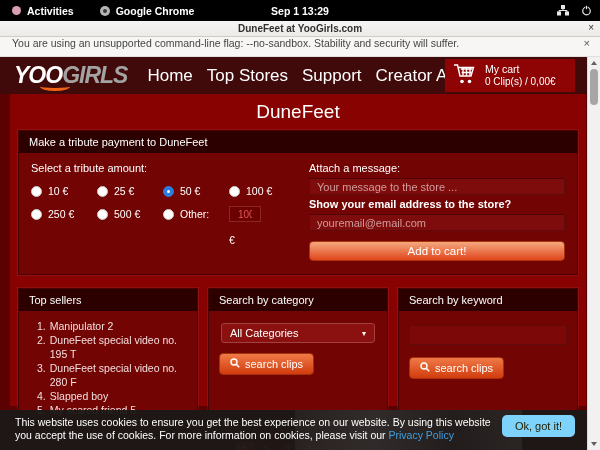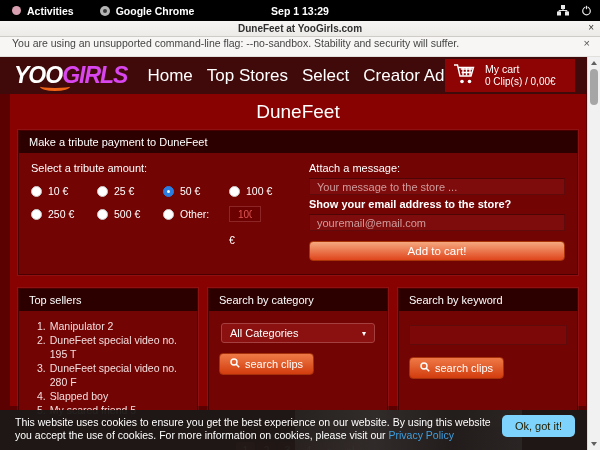--- a/index.html
+++ b/index.html
@@ -41,21 +41,21 @@
   .tri-up { width:0; height:0; border-left:3px solid transparent; border-right:3px solid transparent; border-bottom:4px solid #606060; }
   .tri-down { width:0; height:0; border-left:3px solid transparent; border-right:3px solid transparent; border-top:4px solid #606060; }
   .sb-thumb { position:absolute; left:2px; width:8px; top:12px; height:36px; background:#a6a6a6; border-radius:4px; }
 
   .page { position:absolute; top:0; left:0; right:13px; bottom:0; background:#5c0101; overflow:hidden; }
 
   
   .site-header { position:relative; height:37px; background:#400a0a; display:flex; align-items:center; }
   .logo { position:relative; margin-left:14px; font-size:23px; font-weight:900; font-style:italic; letter-spacing:-1px; line-height:1; white-space:nowrap; }
   .logo-yoo { color:#fff; }
-  .logo-girls { color:#d946ef; }
+  .logo-girls { color:#a3a3a3; }
   .logo-smile { position:absolute; left:26px; bottom:-4px; width:30px; height:9px;
     border-bottom:3px solid #f06418; border-radius:0 0 55% 55%; }
   .nav { display:flex; gap:14px; margin-left:20px; font-size:17px; color:#fff; }
   .nav-item { cursor:pointer; }
   .cart-box { position:absolute; right:12px; top:2px; width:130px; height:33px; background:#8e0404;
     display:flex; align-items:center; gap:8px; padding:0 8px; color:#fff; }
   .cart-texts { display:flex; flex-direction:column; line-height:1.25; }
   .cart-title { font-size:10.5px; }
   .cart-sub { font-size:10px; }
 
@@ -170,21 +170,21 @@
     <div class="page">
 
       <div class="site-header">
         <div class="logo">
           <span class="logo-yoo">YOO</span><span class="logo-girls">GIRLS</span>
           <span class="logo-smile"></span>
         </div>
         <div class="nav">
           <span class="nav-item">Home</span>
           <span class="nav-item">Top Stores</span>
-          <span class="nav-item">Select</span>
+          <span class="nav-item">Support</span>
           <span class="nav-item">Creator Admin</span>
         </div>
         <div class="cart-box">
           <span>
             <svg width="24" height="22" viewBox="0 0 24 22">
                 <g stroke="#fff" stroke-width="1.4" fill="none">
                   <path d="M1 2 h3.5 l2.5 11 h11 l2.5 -8.5 h-15"></path>
                   <path d="M7.8 6 h11.5 M8.6 9.5 h10 M10 4.5 v8 M13.5 4.5 v8 M17 4.5 v8"></path>
                 </g>
                 <circle cx="9" cy="18.5" r="1.8" fill="#fff"></circle>

